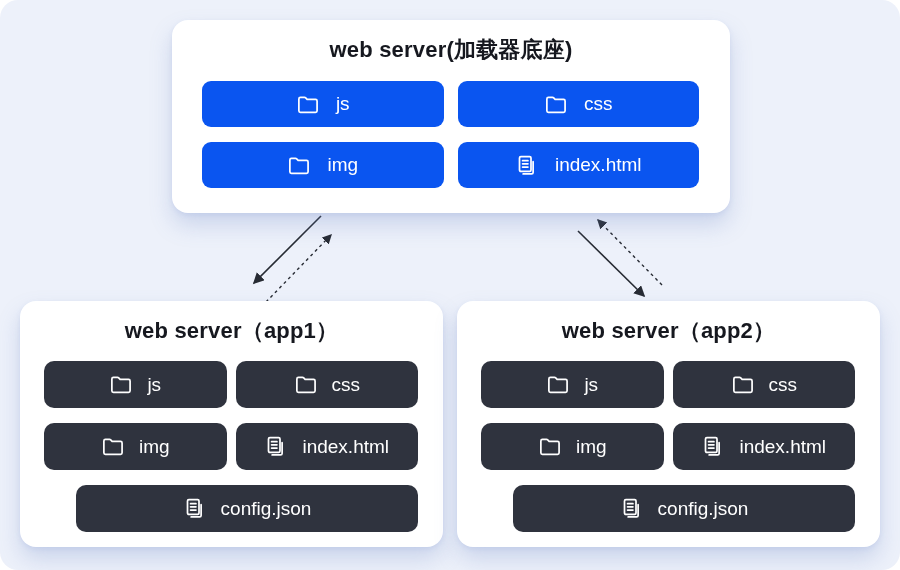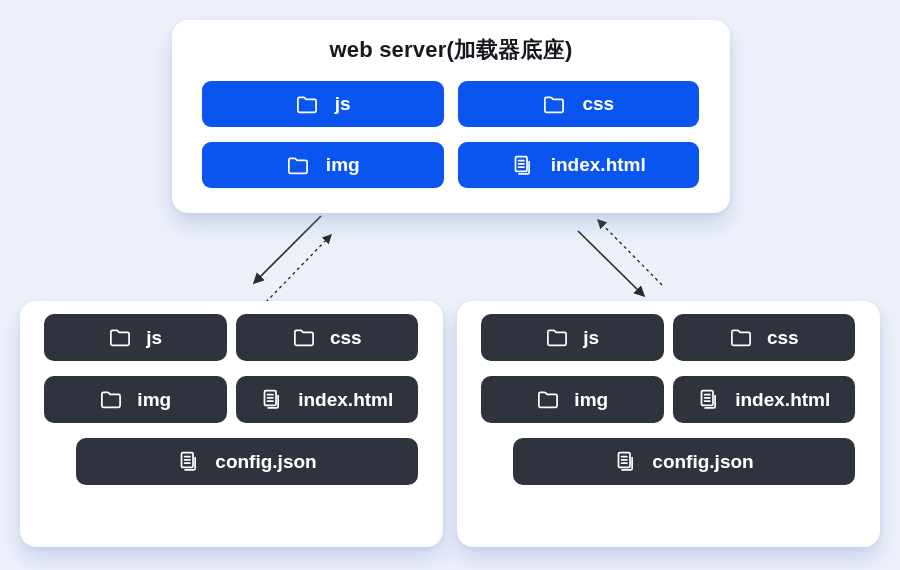--- a/index.html
+++ b/index.html
@@ -3,20 +3,21 @@
 <meta charset="utf-8">
 <style>
   html, body { margin: 0; padding: 0; }
   .canvas {
     position: relative;
     width: 900px;
     height: 570px;
     background: #edf1fa;
     font-family: "Liberation Sans", "DejaVu Sans", sans-serif;
     overflow: hidden;
+    border-radius: 18px;
   }
   .arrows {
     position: absolute;
     left: 0; top: 0;
     width: 900px; height: 570px;
     pointer-events: none;
   }
   .arrow-line { stroke: #272b33; stroke-width: 1.6; fill: none; }
   .arrow-line.dashed { stroke-width: 1.4; stroke-dasharray: 3 3.4; }
 
@@ -39,21 +40,20 @@
     font-size: 22px;
     color: #16181f;
     letter-spacing: 0.2px;
   }
   .card-top .card-title { margin-top: 14px; line-height: 32px; }
   .card-app .card-title { margin-top: 13px; line-height: 34px; }
 
   .btn-grid {
     display: grid;
     grid-template-columns: 1fr 1fr;
-    font-weight: bold;
   }
   .btn-grid-top { gap: 15px 14px; padding: 15px 31px 0 30px; }
   .btn-grid-app { gap: 15px 9px;  padding: 13px 25px 0 24px; }
 
   .btn {
     display: flex;
     align-items: center;
     justify-content: center;
     gap: 17px;
     color: #ffffff;
@@ -126,20 +126,21 @@
               <path d="M7.9 7h5.6 M7.9 10.3h5.6 M7.9 13.6h5.6"></path>
             </svg>
         </span>
         <span class="lbl">index.html</span>
       </div>
 
     </div>
   </section>
 
   <section class="card card-app card-app1">
+    <h2 class="card-title">web server（app1）</h2>
     <div class="btn-grid btn-grid-app">
 
       <div class="btn dark">
         <span class="icon">
           <svg width="23" height="23" viewBox="0 0 24 24" fill="none" stroke="#ffffff" stroke-width="1.8" stroke-linejoin="round" stroke-linecap="round">
               <path d="M3 18.5 V6.2 C3 5.3 3.7 4.6 4.6 4.6 h4.3 c.5 0 .9.2 1.2.5 l1.5 1.6 h8.8 c.9 0 1.6.7 1.6 1.6 v10.2 c0 .9-.7 1.6-1.6 1.6 H4.6 c-.9 0-1.6-.7-1.6-1.6 Z"></path>
             </svg>
         </span>
         <span class="lbl">js</span>
       </div>
@@ -181,20 +182,21 @@
               <path d="M7.9 7h5.6 M7.9 10.3h5.6 M7.9 13.6h5.6"></path>
             </svg>
         </span>
         <span class="lbl">config.json</span>
       </div>
 
     </div>
   </section>
 
   <section class="card card-app card-app2">
+    <h2 class="card-title">web server（app2）</h2>
     <div class="btn-grid btn-grid-app">
 
       <div class="btn dark">
         <span class="icon">
           <svg width="23" height="23" viewBox="0 0 24 24" fill="none" stroke="#ffffff" stroke-width="1.8" stroke-linejoin="round" stroke-linecap="round">
               <path d="M3 18.5 V6.2 C3 5.3 3.7 4.6 4.6 4.6 h4.3 c.5 0 .9.2 1.2.5 l1.5 1.6 h8.8 c.9 0 1.6.7 1.6 1.6 v10.2 c0 .9-.7 1.6-1.6 1.6 H4.6 c-.9 0-1.6-.7-1.6-1.6 Z"></path>
             </svg>
         </span>
         <span class="lbl">js</span>
       </div>

